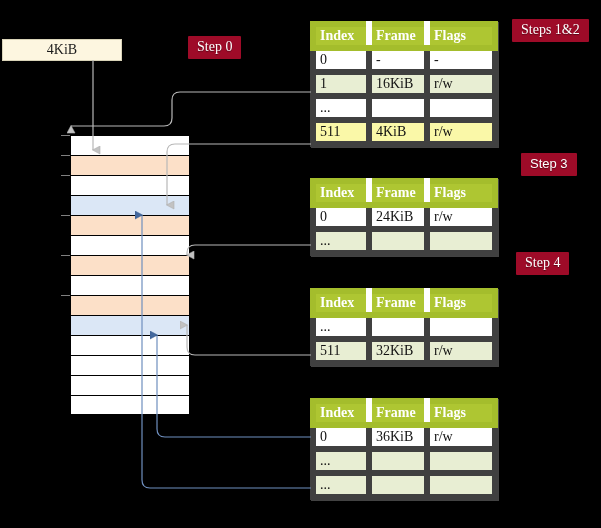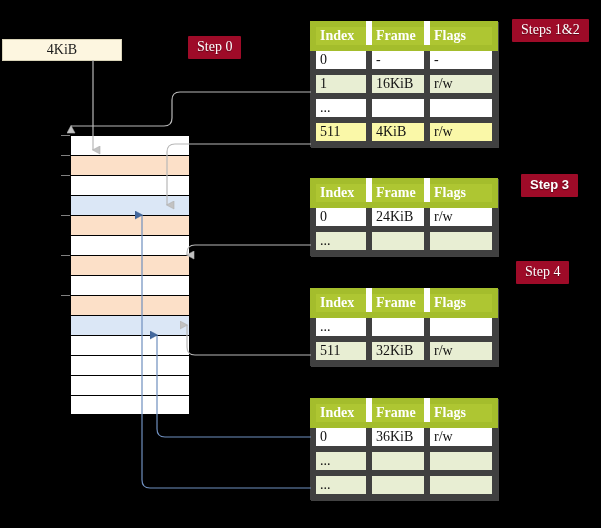--- a/index.html
+++ b/index.html
@@ -221,22 +221,22 @@
           <td class="c2"></td>
           <td class="c3"></td>
         </tr>
       </tbody>
     </table>
   </div>
 
 <div id="badges-host">
     <div class="step-badge" style="left: 188px; top: 36px;">Step 0</div>
     <div class="step-badge" style="left: 512px; top: 19px;">Steps 1&amp;2</div>
-    <div class="step-badge sans" style="left: 521px; top: 174px; font-weight: bold;">Step 3</div>
-    <div class="step-badge" style="left: 516px; top: 261px;">Step 4</div>
+    <div class="step-badge sans" style="left: 521px; top: 153px;">Step 3</div>
+    <div class="step-badge" style="left: 516px; top: 252px;">Step 4</div>
   </div>
 
 <svg id="wires" viewBox="0 0 601 528">
   <defs>
     <marker id="arrGray" markerWidth="9" markerHeight="9" refX="4.5" refY="7.5" orient="auto" markerUnits="userSpaceOnUse">
       <path d="M0.5,0.5 L4.5,8 L8.5,0.5 Z" fill="#c2c2c2" stroke="#b0b0b0" stroke-width="0.6"></path>
     </marker>
     <marker id="arrBlue" markerWidth="9" markerHeight="9" refX="4.5" refY="7.5" orient="auto" markerUnits="userSpaceOnUse">
       <path d="M0.5,0.5 L4.5,8 L8.5,0.5 Z" fill="#44699f" stroke="#3d5f92" stroke-width="0.6"></path>
     </marker>

